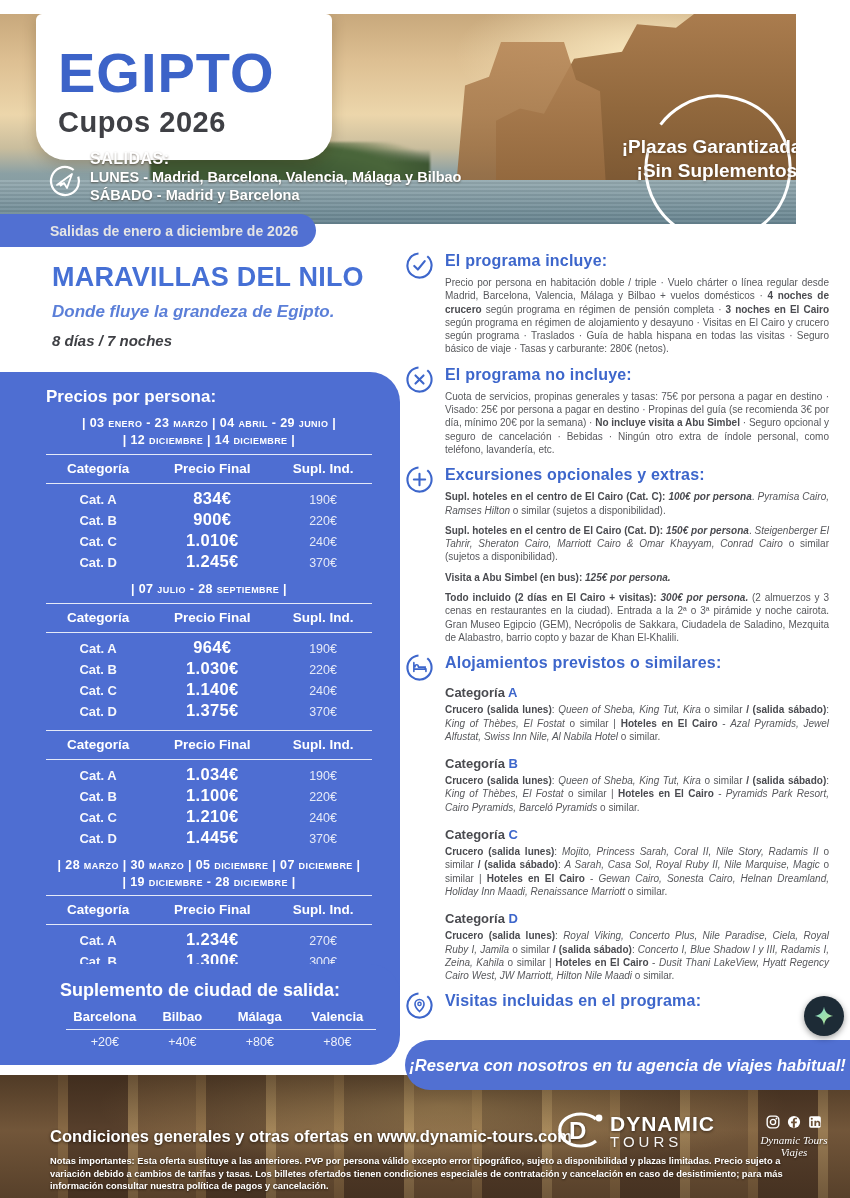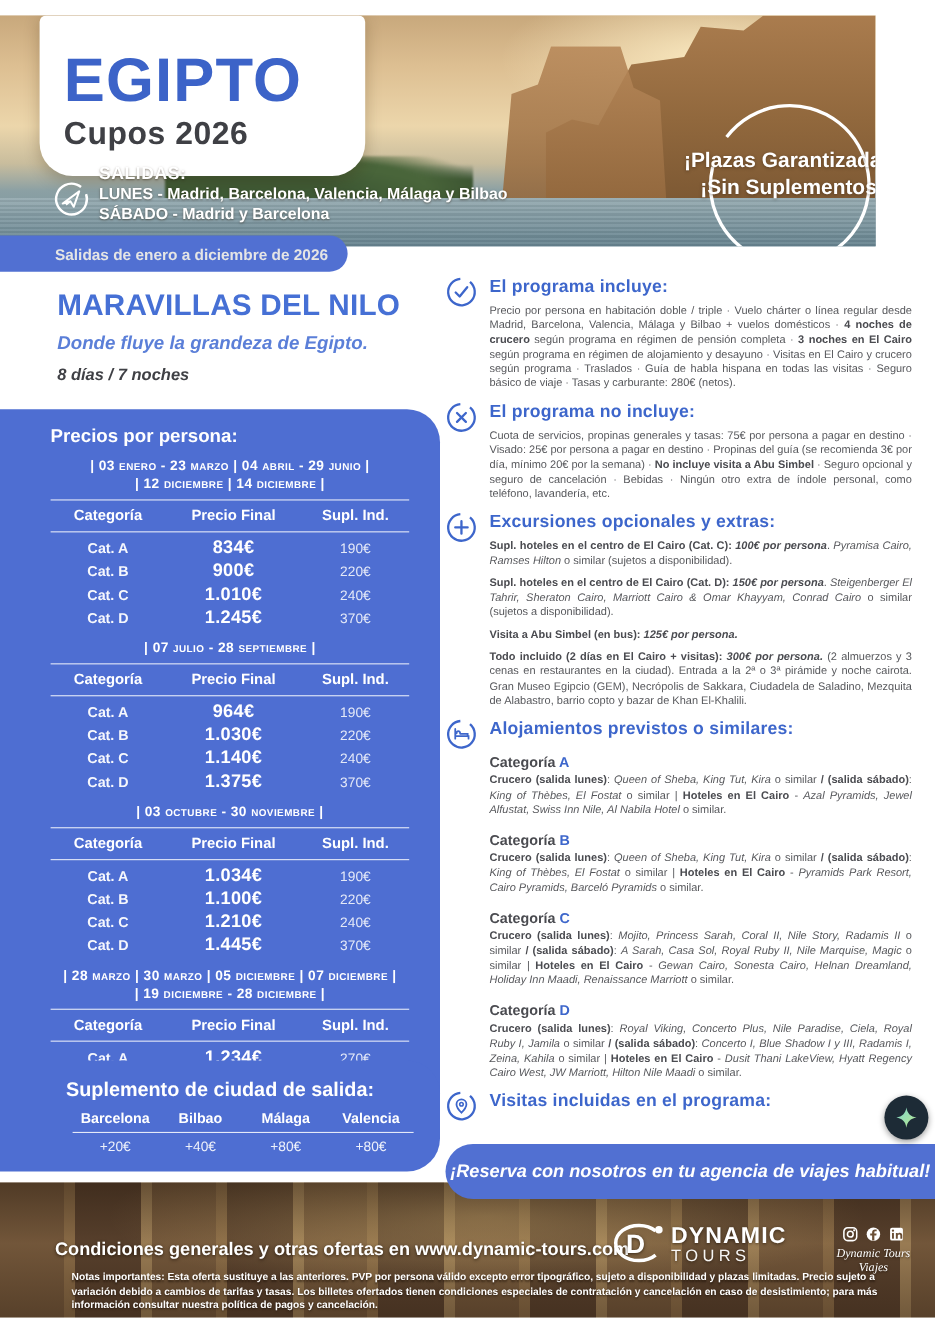--- a/index.html
+++ b/index.html
@@ -96,21 +96,21 @@
     color:#fff;font-size:16.5px;font-weight:700;font-style:italic;z-index:5;}
 
   .footer{position:absolute;left:0;top:1075px;width:850px;height:123px;overflow:hidden;color:#fff;
     background:
       linear-gradient(180deg,rgba(35,22,12,.50),rgba(35,22,12,.12) 45%,rgba(35,22,12,.42)),
       radial-gradient(ellipse at 52% 25%,rgba(235,200,130,.45),rgba(235,200,130,0) 55%),
       repeating-linear-gradient(90deg,#7d5f40 0 58px,#96754d 58px 68px,#5e4530 68px 128px,#a9895d 128px 138px);}
   .conditions{position:absolute;left:50px;top:52px;font-size:16.5px;font-weight:700;
     text-shadow:0 1px 3px rgba(30,18,8,.8);}
   .notes{position:absolute;left:50px;top:80px;width:755px;font-size:9.3px;line-height:1.35;
-    font-weight:600;text-shadow:0 1px 2px rgba(30,18,8,.8);margin-left:15px;}
+    font-weight:600;text-shadow:0 1px 2px rgba(30,18,8,.8);}
   .logo{position:absolute;left:552px;top:34px;display:flex;align-items:center;gap:6px;
     text-shadow:0 1px 3px rgba(30,18,8,.7);}
   .logo-text .l1{font-size:21px;font-weight:800;letter-spacing:1px;line-height:1;}
   .logo-text .l2{font-size:15px;font-weight:400;letter-spacing:4px;line-height:1.05;opacity:.95;}
   .social{position:absolute;left:748px;top:40px;width:92px;text-align:center;}
   .social .icons{display:flex;gap:7px;justify-content:center;}
   .social-caption{margin-top:5px;font-family:"Liberation Serif","DejaVu Serif",serif;
     font-style:italic;font-size:11px;text-shadow:0 1px 2px rgba(30,18,8,.8);}
 </style>
 </head>
@@ -223,21 +223,20 @@
           </div>
           <div class="prow">
             <div class="pcell c0">Cat. D</div>
             <div class="pcell c1">1.375€</div>
             <div class="pcell c2">370€</div>
           </div>
         </div>
     </div>
 
     <div class="ptable">
-      <div class="dates">| 03 octubre - 30 noviembre |</div>
       <div class="rule"></div>
       <div class="phead">
         <div>Categoría</div>
         <div>Precio Final</div>
         <div>Supl. Ind.</div>
       </div>
       <div class="rule"></div>
       <div>
           <div class="prow">
             <div class="pcell c0">Cat. A</div>

